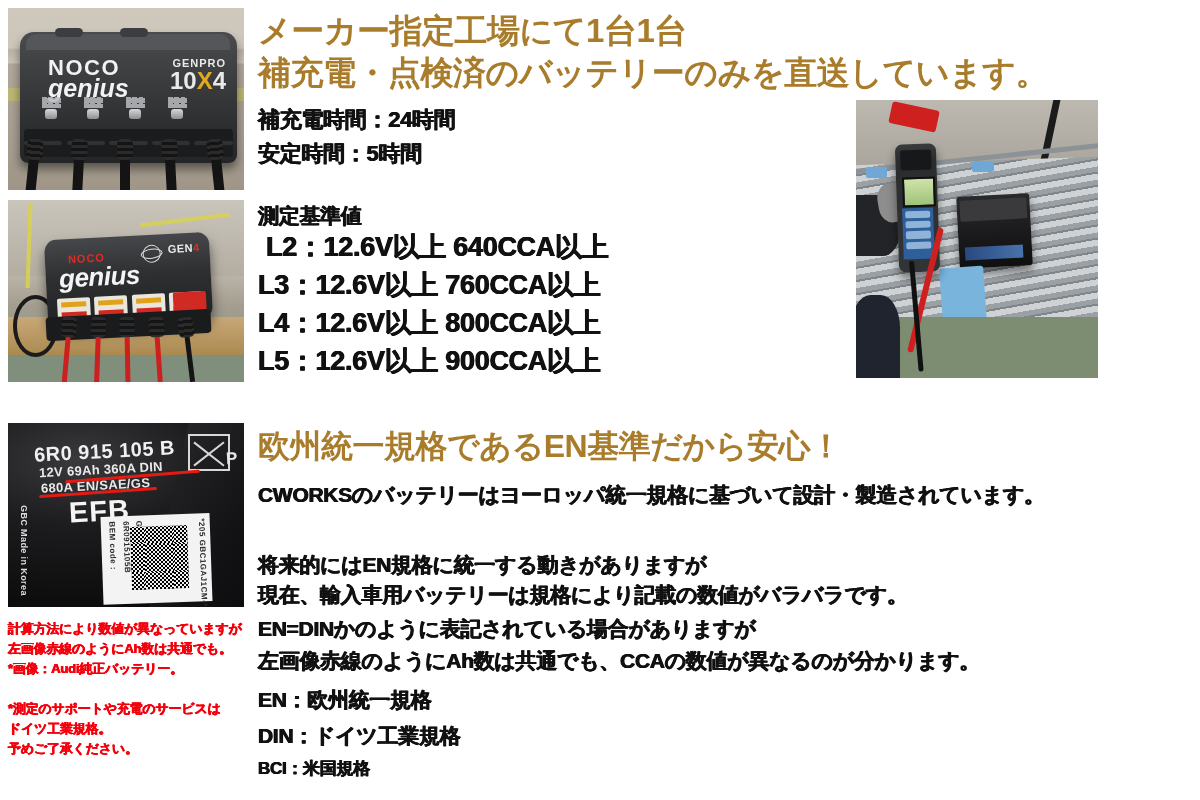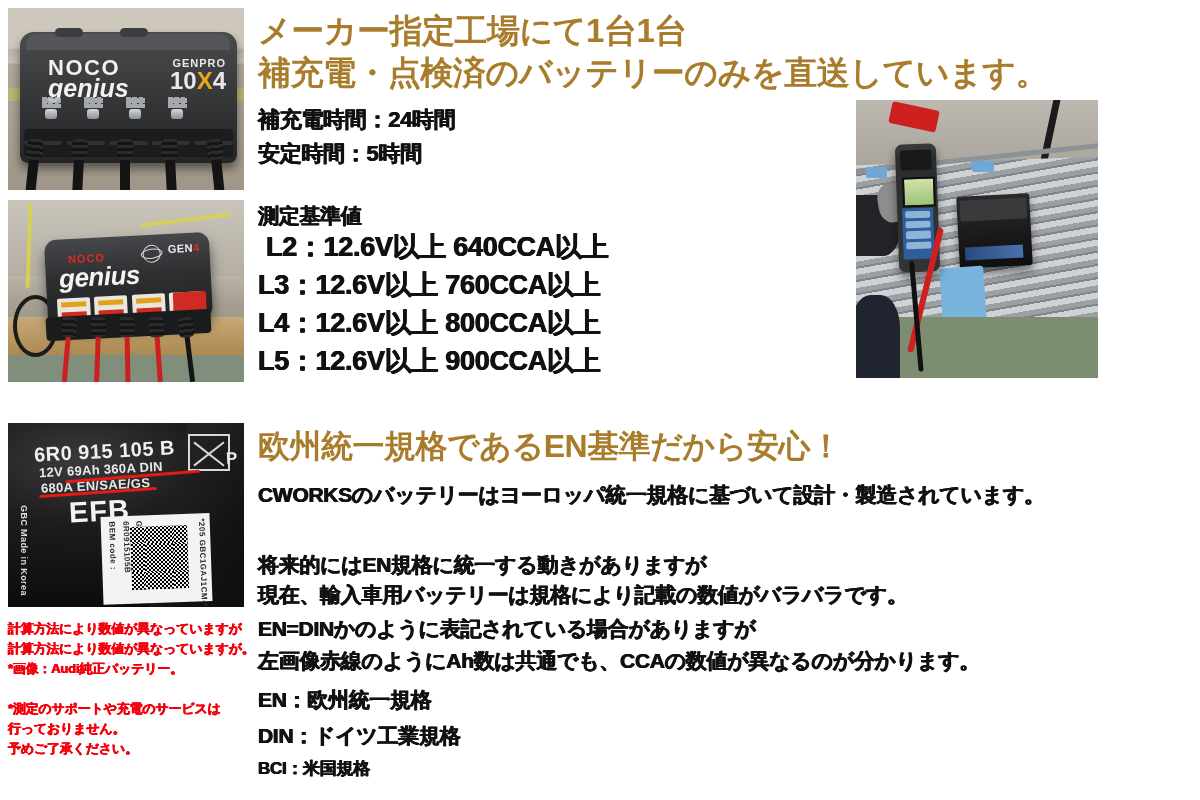--- a/index.html
+++ b/index.html
@@ -563,20 +563,20 @@
   <div class="abs blk" style="left:258px; top:551px; font-size:21px;">将来的にはEN規格に統一する動きがありますが</div>
   <div class="abs blk" style="left:258px; top:583px; font-size:21px;font-family:Liberation Mono, monospace;">現在、輸入車用バッテリーは規格により記載の数値がバラバラです。</div>
   <div class="abs blk" style="left:258px; top:615px; font-size:21px;">EN=DINかのように表記されている場合がありますが</div>
   <div class="abs blk" style="left:258px; top:686px; font-size:21px;">EN：欧州統一規格</div>
 
   <div class="abs blk" style="left:258px; top:647px; font-size:21px;">左画像赤線のようにAh数は共通でも、CCAの数値が異なるのが分かります。</div>
   <div class="abs blk" style="left:258px; top:722px; font-size:21px;">DIN：ドイツ工業規格</div>
   <div class="abs blk" style="left:258px; top:758px; font-size:17px;text-align:right;">BCI：米国規格</div>
 
   <div class="abs red" style="left:8px; top:620px; font-size:13px;">計算方法により数値が異なっていますが</div>
-  <div class="abs red" style="left:8px; top:640px; font-size:13px;">計算方法により数値が異なっていますが。</div>
+  <div class="abs red" style="left:8px; top:640px; font-size:13px;">左画像赤線のようにAh数は共通でも。</div>
   <div class="abs red" style="left:8px; top:660px; font-size:13px;">*画像：Audi純正バッテリー。</div>
 
   <div class="abs red" style="left:8px; top:700px; font-size:13px;">*測定のサポートや充電のサービスは</div>
-  <div class="abs red" style="left:8px; top:720px; font-size:13px;">行っておりません。</div>
+  <div class="abs red" style="left:8px; top:720px; font-size:13px;">ドイツ工業規格。</div>
   <div class="abs red" style="left:8px; top:740px; font-size:13px;">予めご了承ください。</div>
 
 </div>
 
 </body></html>

